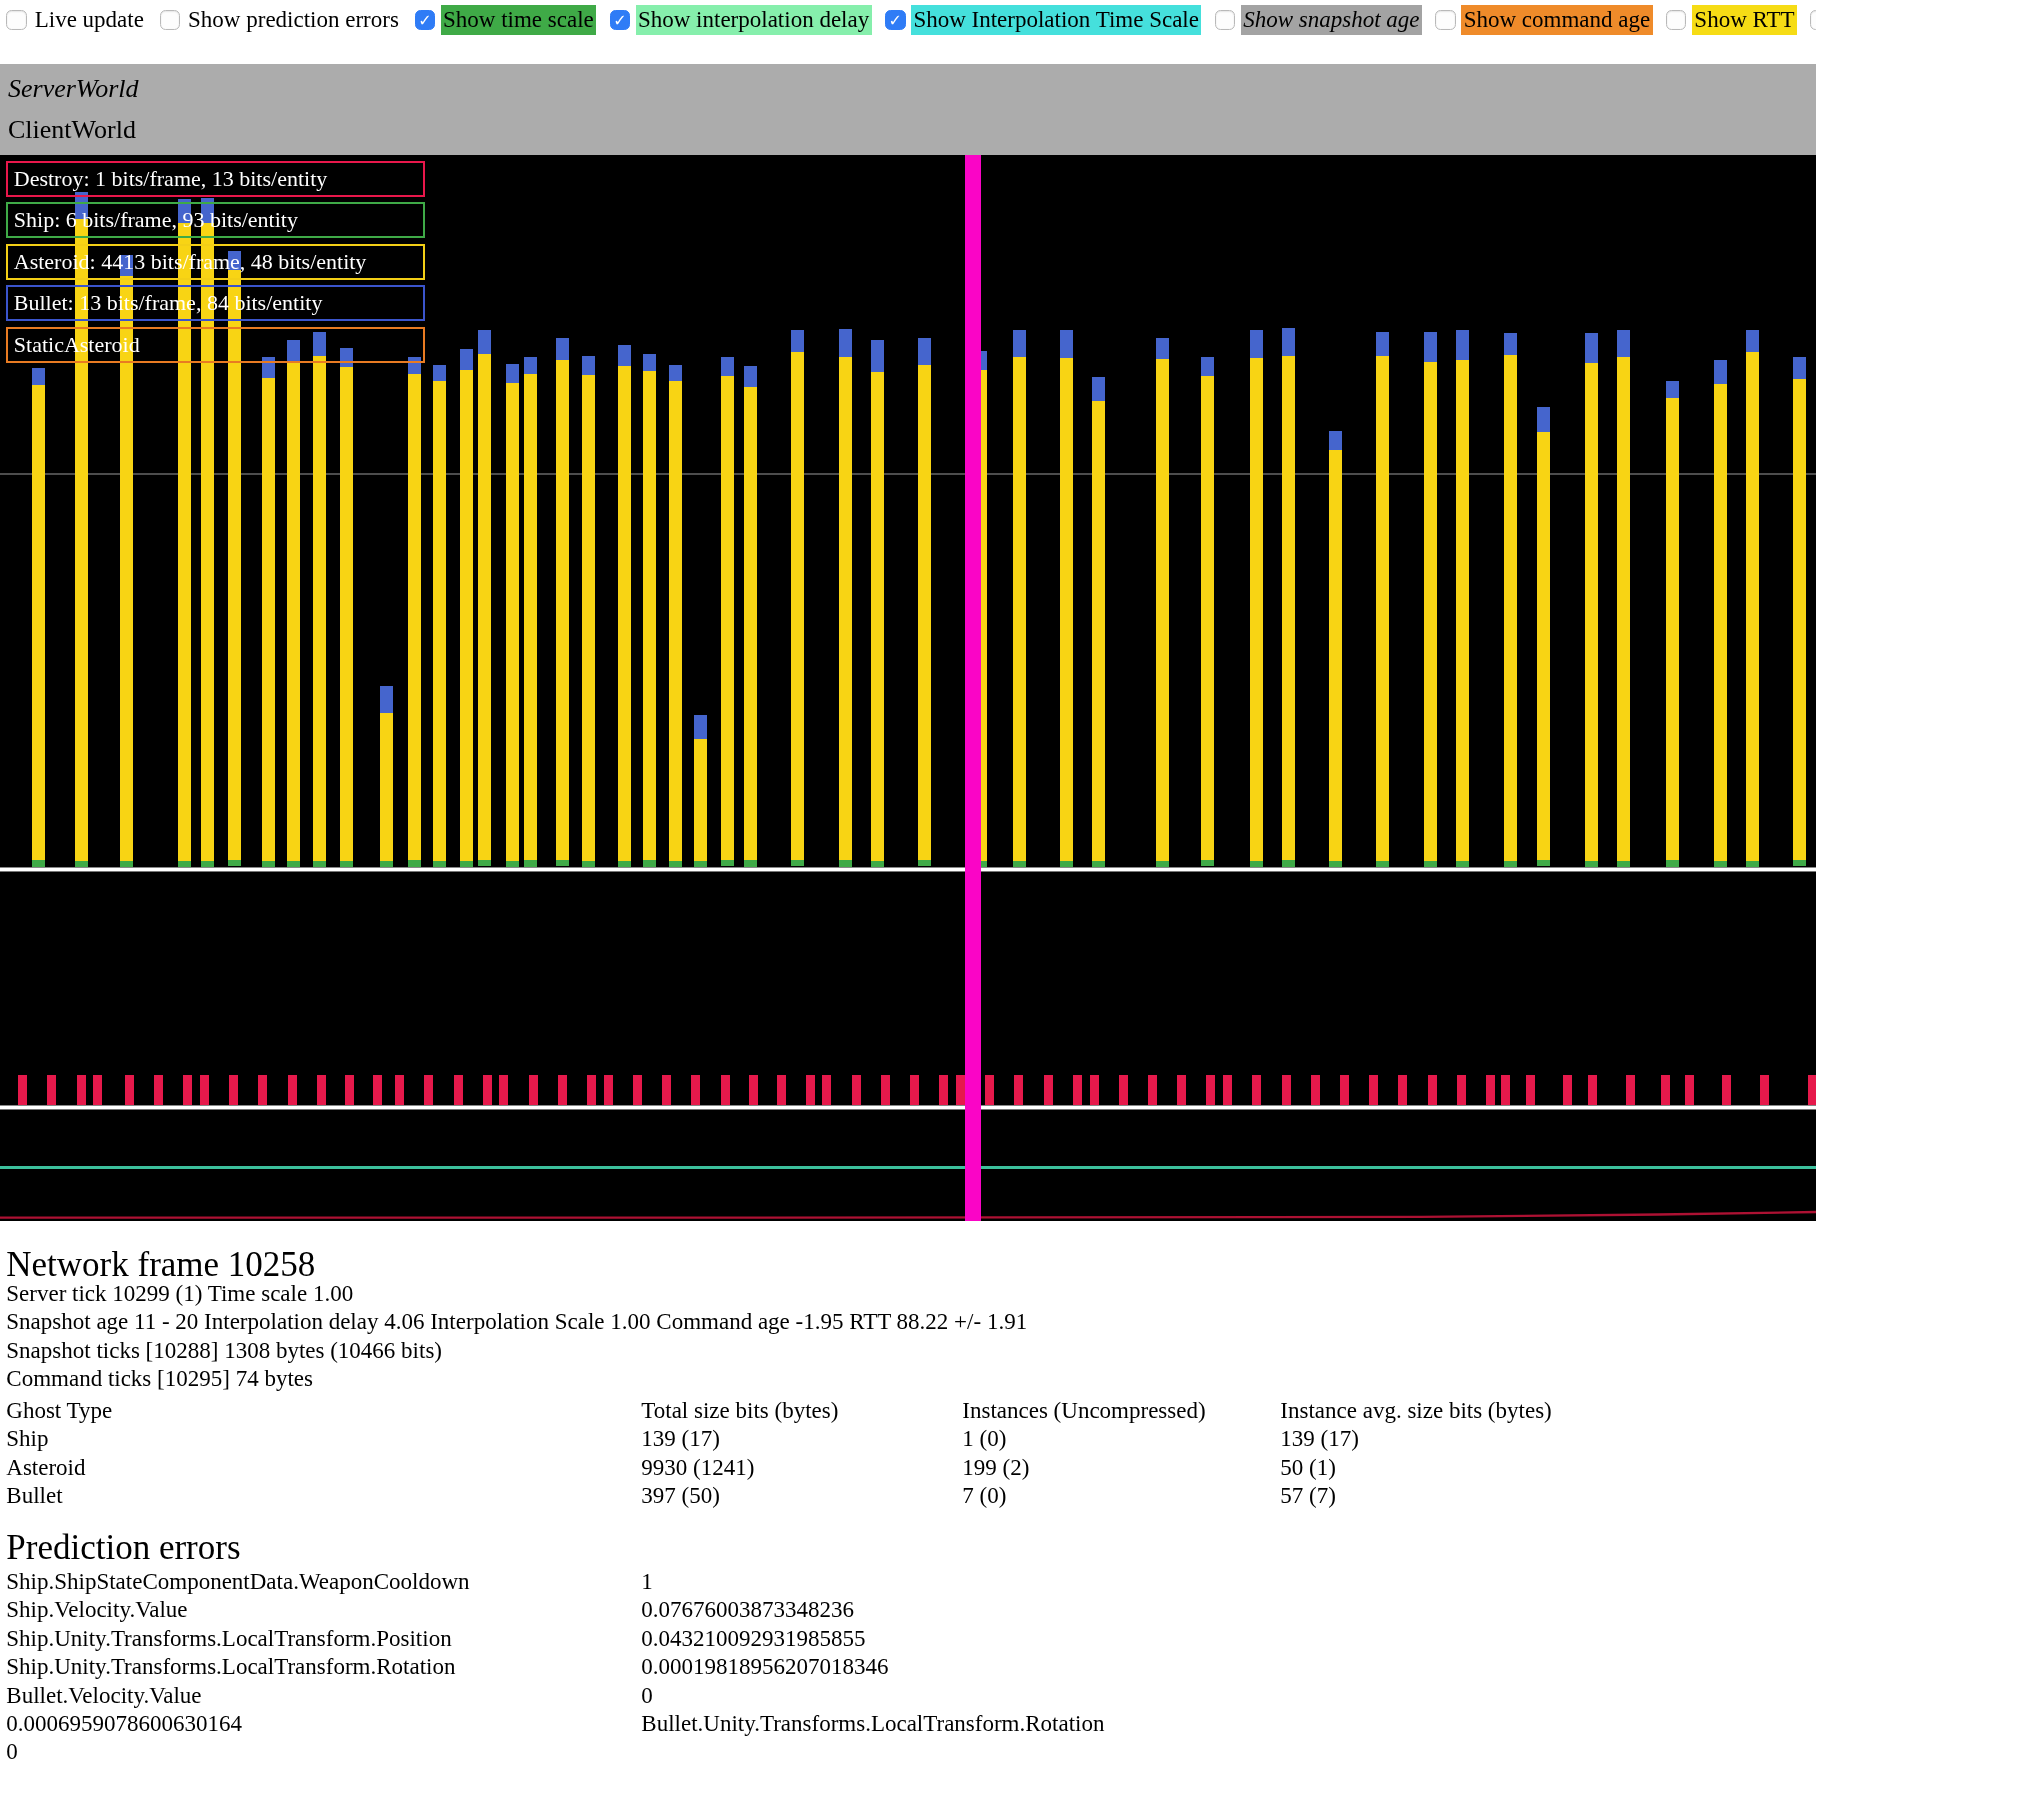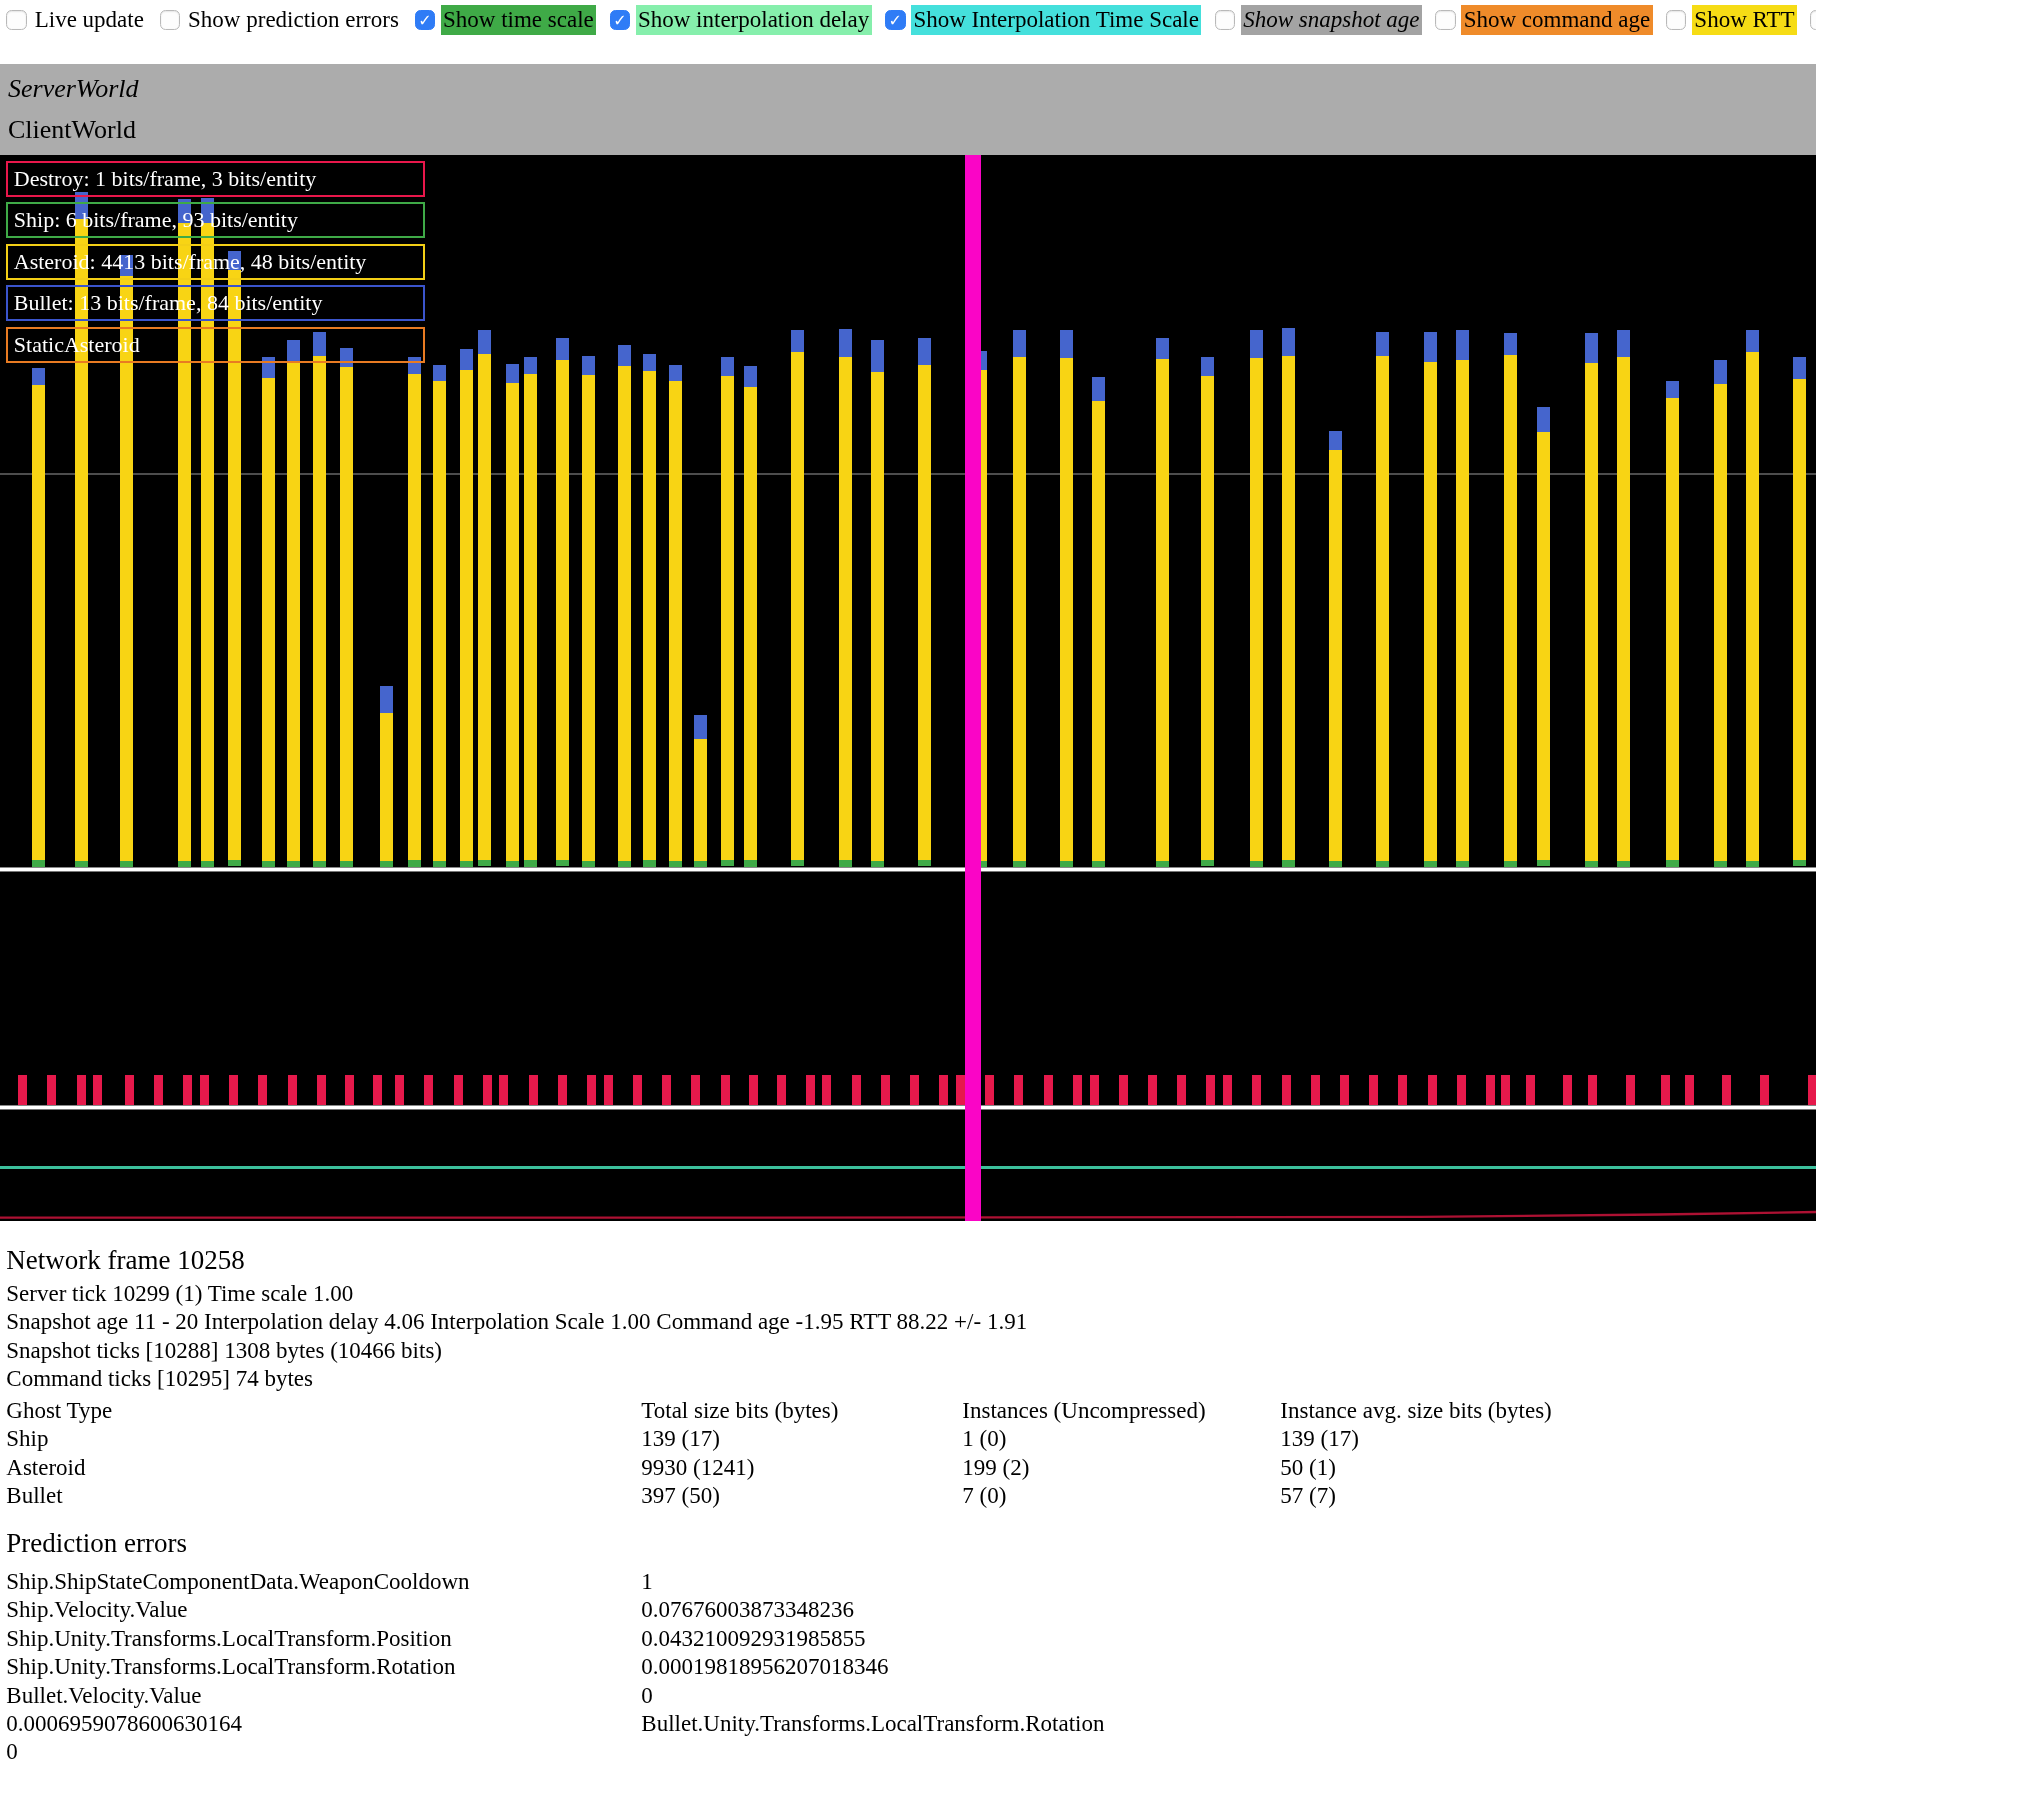--- a/index.html
+++ b/index.html
@@ -34,21 +34,21 @@
   .bar .yellow{background:#f8d414;width:100%;}
   .bar .green{background:#3faa47;width:100%;height:6.3px;}
   .rtick{position:absolute;width:8.7px;height:30px;background:#e6194b;}
   #marker{position:absolute;width:16px;background:#fa05c6;z-index:40;}
   #legend{position:absolute;left:6.3px;top:5.5px;z-index:30;}
   .legend-box{width:419px;height:36px;border-width:2.4px;border-style:solid;box-sizing:border-box;
               margin-bottom:5.5px;color:#fff;font-size:22px;line-height:31px;padding-left:5.5px;
               background:transparent;}
 
   
-  .big-title{position:absolute;left:6.3px;font-size:27px;text-align:right;}
+  .big-title{position:absolute;left:6.3px;font-size:35px;text-align:right;}
   #stat-lines{position:absolute;left:6.3px;top:1280px;font-size:23px;line-height:28.4px;}
   #ghost-table{position:absolute;left:6.3px;top:1397px;display:grid;
                grid-template-columns:635px 321px 318px 1fr;font-size:23px;line-height:28.4px;}
   #pred-rows{position:absolute;left:6.3px;top:1568px;display:grid;
              grid-template-columns:635px 1fr;font-size:23px;line-height:28.4px;}
   #bottom-curve{position:absolute;left:0;top:0;z-index:5;}
 </style>
 </head>
 <body>
 
@@ -95,21 +95,21 @@
 
   <div id="server-bar" class="world-bar">
     <span>ServerWorld</span>
   </div>
   <div id="client-bar" class="world-bar">
     <span>ClientWorld</span>
   </div>
 
   <div id="chart">
     <div id="legend">
-        <div class="legend-box" style="border-color: rgb(232, 23, 75);">Destroy: 1 bits/frame, 3 bits/entity</div>
+        <div class="legend-box" style="border-color: rgb(232, 23, 75);">Destroy: 1 bits/frame, 13 bits/entity</div>
         <div class="legend-box" style="border-color: rgb(63, 170, 71);">Ship: 6 bits/frame, 93 bits/entity</div>
         <div class="legend-box" style="border-color: rgb(243, 207, 22);">Asteroid: 4413 bits/frame, 48 bits/entity</div>
         <div class="legend-box" style="border-color: rgb(59, 85, 204);">Bullet: 13 bits/frame, 84 bits/entity</div>
         <div class="legend-box" style="border-color: rgb(232, 123, 34);">StaticAsteroid</div>
       </div>
     <svg id="bottom-curve" width="2035" height="1066" viewBox="0 0 2576 1349">
       <polyline id="curvepl" fill="none" stroke-width="3" stroke="#ad1133" points="0,1345 900,1345 1800,1344 2100,1341 2350,1337 2576,1333"></polyline>
     </svg>
   <div class="gridline" style="top: 318px;"></div>
       <div class="bar" style="left: 32px; top: 213px; height: 499px;">

